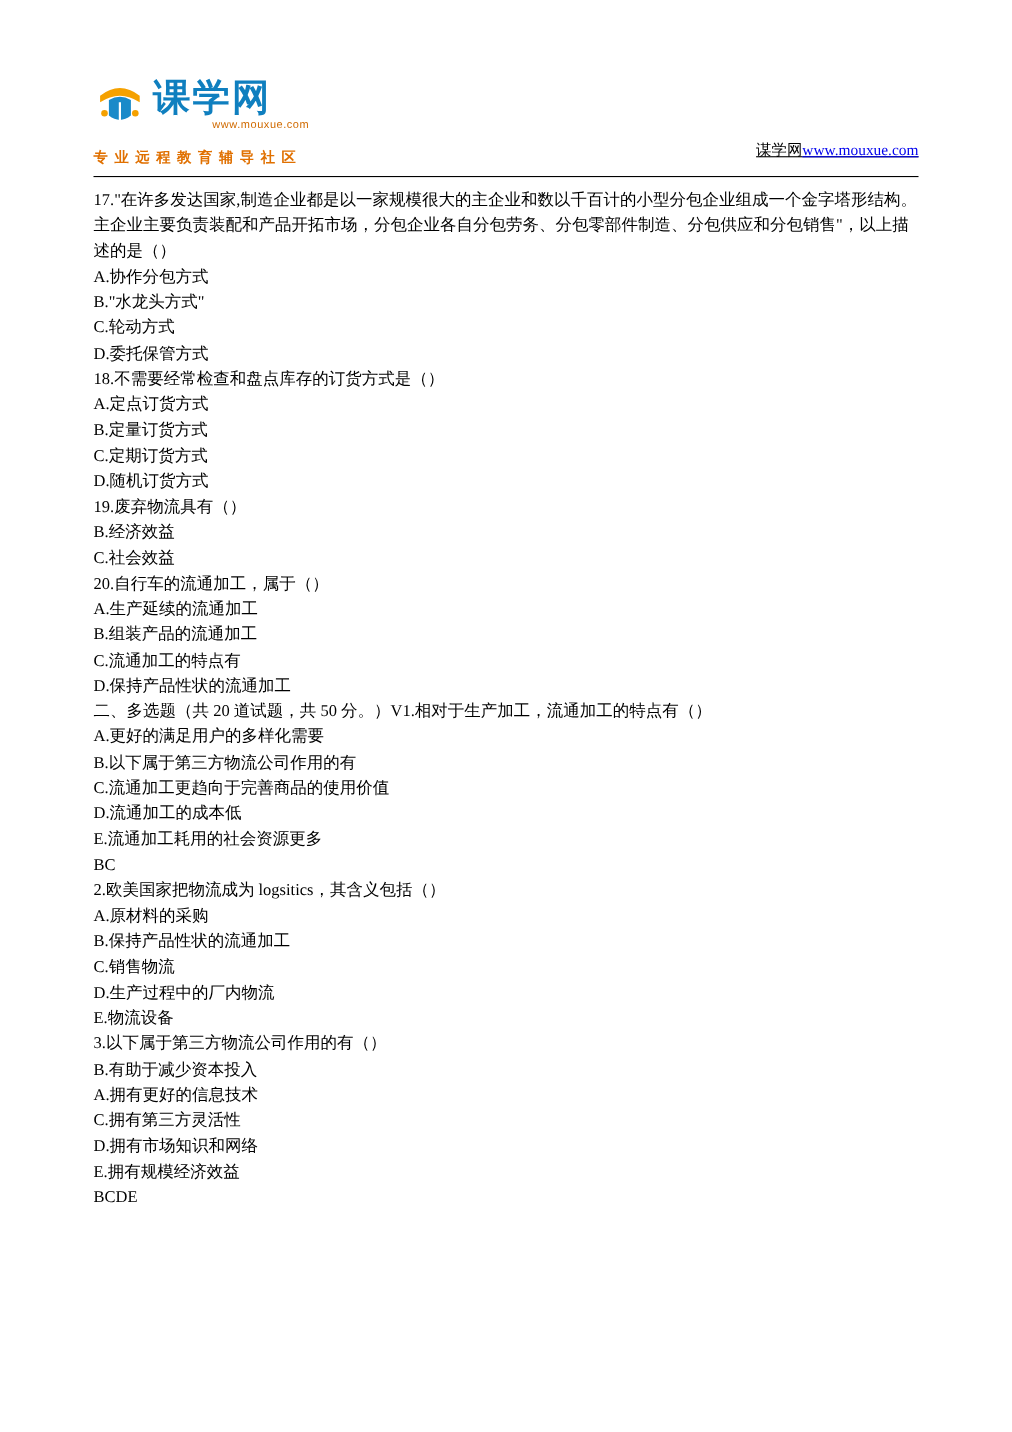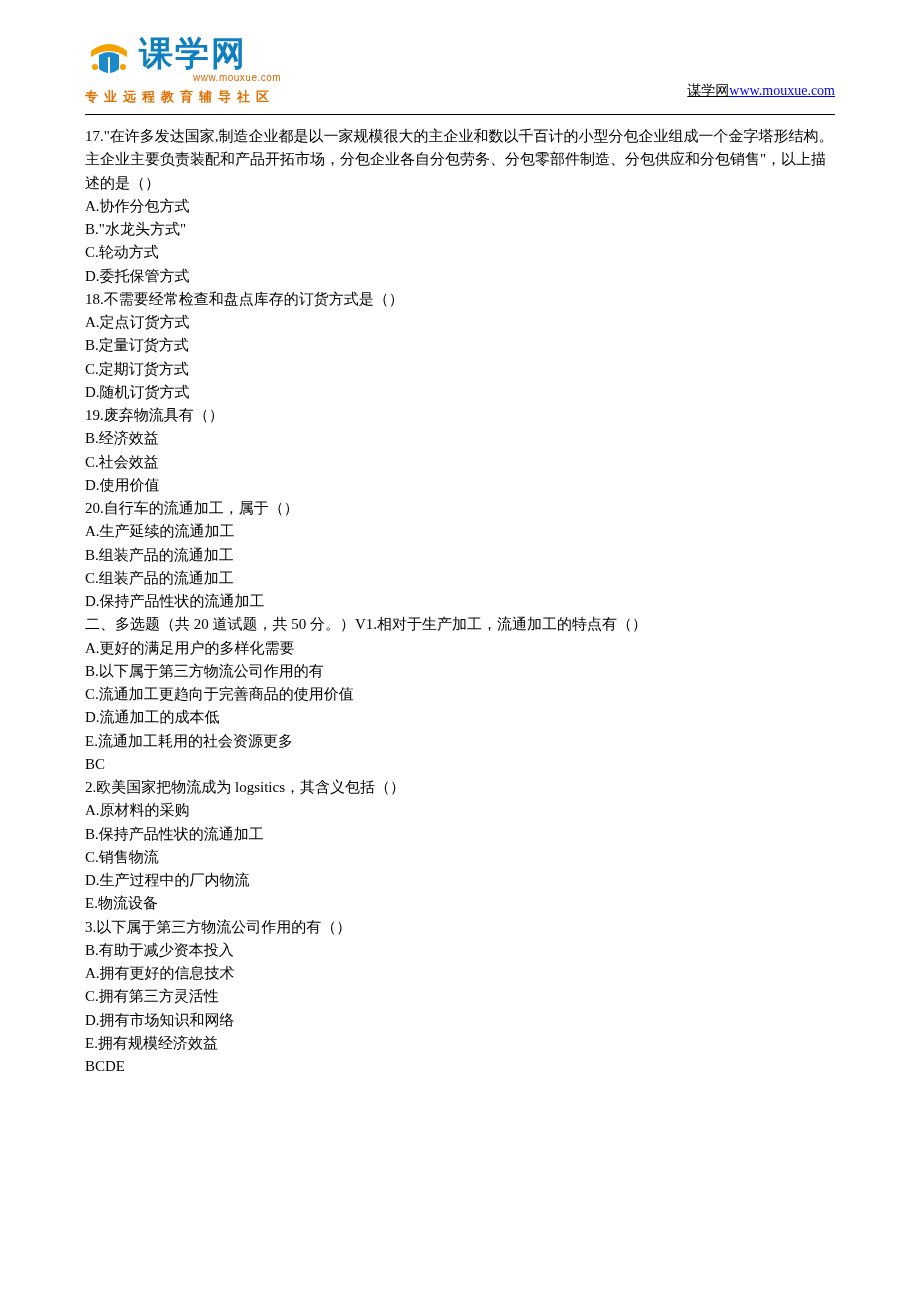--- a/index.html
+++ b/index.html
@@ -3,21 +3,21 @@
 <meta charset="utf-8">
 <style>
   body {
     margin: 0;
     padding: 0;
     background: #fff;
     font-family: "SimSun", "宋体", serif;
     width: 920px;
   }
   .page {
-    padding: 36px 85px 60px 85px;
+    padding: 72px 85px 60px 85px;
     box-sizing: border-box;
   }
   .header {
     display: flex;
     justify-content: space-between;
     align-items: flex-end;
     margin-bottom: 8px;
   }
   .logo-block {
     display: flex;
@@ -44,21 +44,21 @@
     color: #d06a00;
     letter-spacing: 0.5px;
     margin-top: 2px;
     margin-left: 54px;
   }
   .logo-tagline {
     font-family: "SimHei", "Microsoft YaHei", sans-serif;
     font-size: 13px;
     color: #e07000;
     letter-spacing: 6px;
-    margin-top: 5px;
+    margin-top: 15px;
     font-weight: 600;
     text-align: center;
   }
   .site-ref {
     font-size: 14px;
     color: #000;
     margin-bottom: 6px;
     text-decoration: underline;
   }
   .site-ref a {
@@ -117,25 +117,24 @@
     <p>C.轮动方式</p>
     <p>D.委托保管方式</p>
     <p>18.不需要经常检查和盘点库存的订货方式是（）</p>
     <p>A.定点订货方式</p>
     <p>B.定量订货方式</p>
     <p>C.定期订货方式</p>
     <p>D.随机订货方式</p>
     <p>19.废弃物流具有（）</p>
     <p>B.经济效益</p>
     <p>C.社会效益</p>
-    <p>D.使用价值</p>
     <p>20.自行车的流通加工，属于（）</p>
     <p>A.生产延续的流通加工</p>
     <p>B.组装产品的流通加工</p>
-    <p>C.组装产品的流通加工</p>
+    <p>C.流通加工的特点有</p>
     <p>D.保持产品性状的流通加工</p>
     <p>二、多选题（共 20 道试题，共 50 分。）V1.相对于生产加工，流通加工的特点有（）</p>
     <p>A.更好的满足用户的多样化需要</p>
     <p>B.以下属于第三方物流公司作用的有</p>
     <p>C.流通加工更趋向于完善商品的使用价值</p>
     <p>D.流通加工的成本低</p>
     <p>E.流通加工耗用的社会资源更多</p>
     <p>BC</p>
     <p>2.欧美国家把物流成为 logsitics，其含义包括（）</p>
     <p>A.原材料的采购</p>

